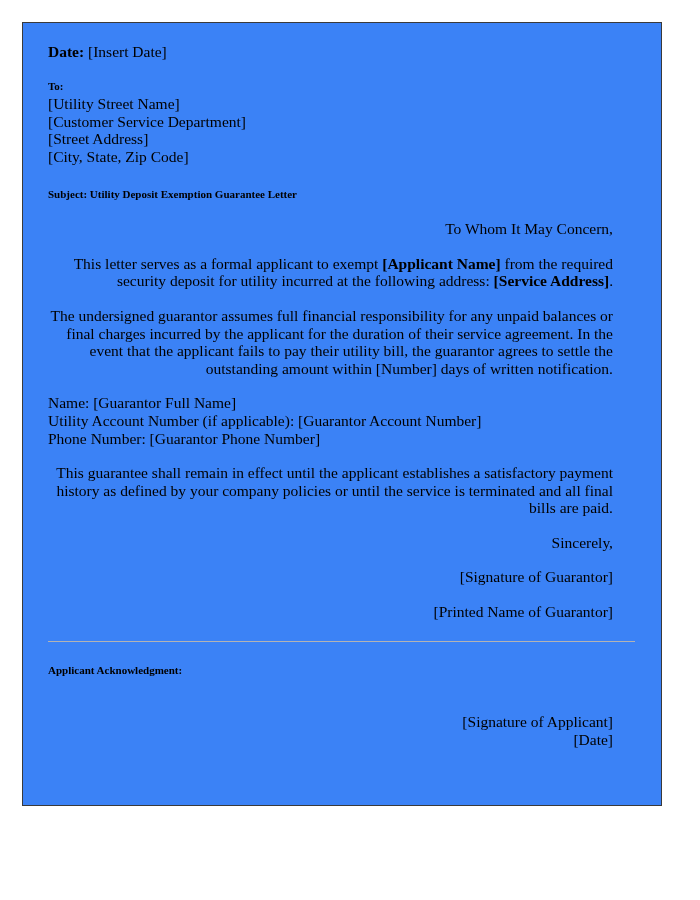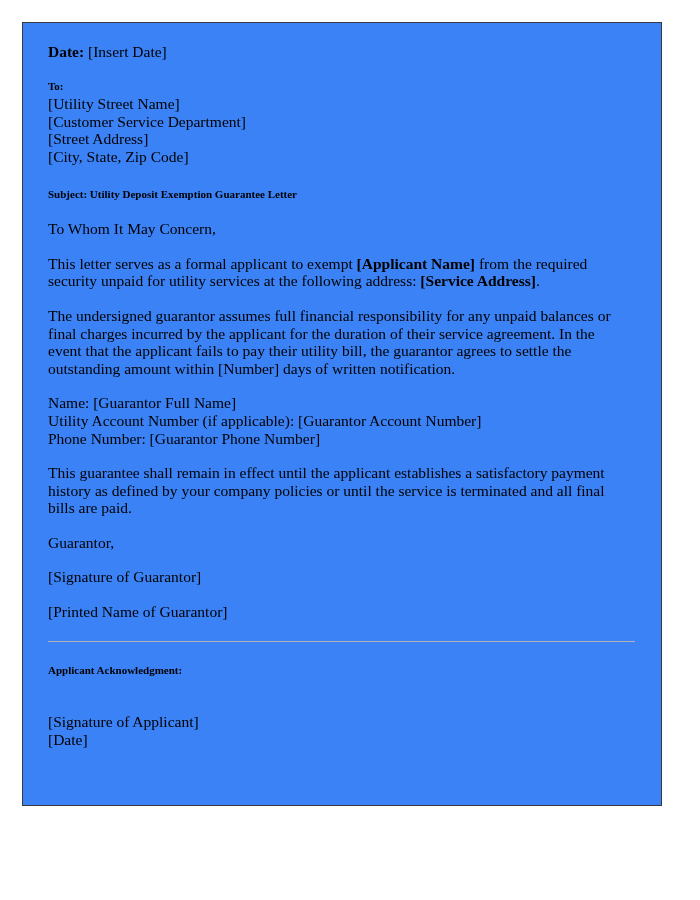--- a/index.html
+++ b/index.html
@@ -39,21 +39,21 @@
     line-height: 17.6px;
     margin: 0;
     text-align: left;
     white-space: normal;
   }
 
   .para {
     font-size: 15.5px;
     line-height: 17.6px;
     margin: 0;
-    text-align: left;
+    text-align: right;
   }
 
   .bold {
     font-weight: bold;
   }
 
   .heading {
     font-size: 11px;
     line-height: 17.6px;
     font-weight: bold;
@@ -97,41 +97,41 @@
     <div class="gap-lg"></div>
 
     <p class="heading">Subject: Utility Deposit Exemption Guarantee Letter</p>
 
     <div class="gap-md"></div>
 
     <p class="para">To Whom It May Concern,</p>
 
     <div class="gap-md"></div>
 
-    <p class="para"><span>This letter serves as a formal applicant to exempt </span><span class="bold">[Applicant Name]</span><span> from the required security unpaid for utility services at the following address: </span><span class="bold">[Service Address]</span><span>.</span></p>
+    <p class="para"><span>This letter serves as a formal applicant to exempt </span><span class="bold">[Applicant Name]</span><span> from the required security deposit for utility incurred at the following address: </span><span class="bold">[Service Address]</span><span>.</span></p>
 
     <div class="gap-md"></div>
 
     <p class="para">The undersigned guarantor assumes full financial responsibility for any unpaid balances or final charges incurred by the applicant for the duration of their service agreement. In the event that the applicant fails to pay their utility bill, the guarantor agrees to settle the outstanding amount within [Number] days of written notification.</p>
 
     <div class="gap-md"></div>
 
     <div class="block">
       <p class="ln">Name: [Guarantor Full Name]</p>
       <p class="ln">Utility Account Number (if applicable): [Guarantor Account Number]</p>
       <p class="ln">Phone Number: [Guarantor Phone Number]</p>
     </div>
 
     <div class="gap-md"></div>
 
     <p class="para">This guarantee shall remain in effect until the applicant establishes a satisfactory payment history as defined by your company policies or until the service is terminated and all final bills are paid.</p>
 
     <div class="gap-md"></div>
 
-    <p class="para">Guarantor,</p>
+    <p class="para">Sincerely,</p>
 
     <div class="gap-md"></div>
 
     <p class="para">[Signature of Guarantor]</p>
 
     <div class="gap-md"></div>
 
     <p class="para">[Printed Name of Guarantor]</p>
 
     <div class="gap-lg"></div>

